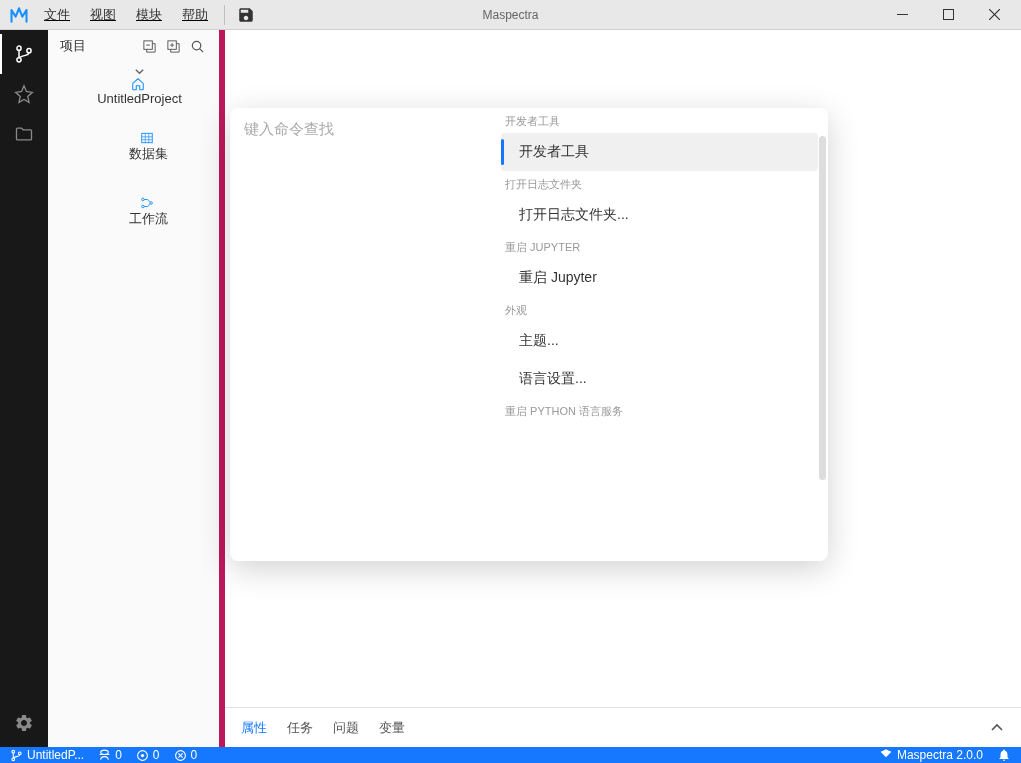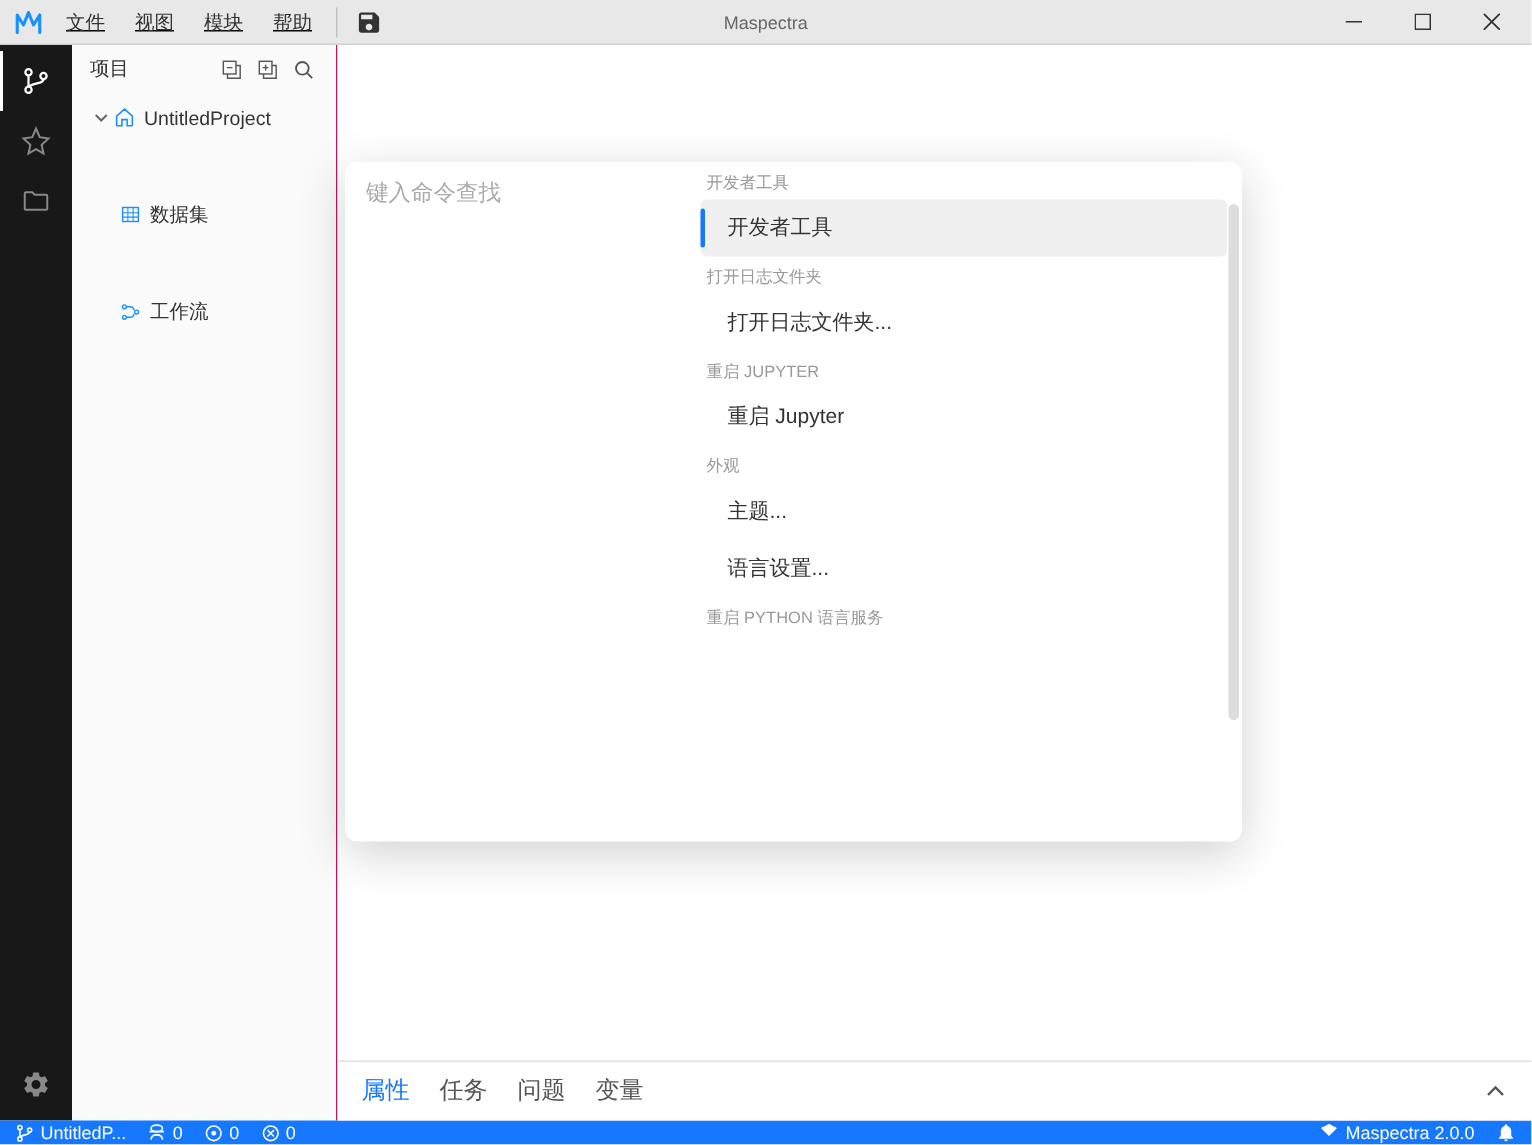--- a/index.html
+++ b/index.html
@@ -21,53 +21,53 @@
     .main { flex: 1; display: flex; min-height: 0; }
     
     
     .activity-bar { width: 48px; background: #181818; display: flex; flex-direction: column; align-items: center; padding: 4px 0; }
     .activity-item { width: 48px; height: 40px; display: flex; align-items: center; justify-content: center; cursor: pointer; color: #888; position: relative; }
     .activity-item.active { color: #fff; }
     .activity-item.active::before { content: ''; position: absolute; left: 0; top: 0; bottom: 0; width: 2px; background: #fff; }
     .activity-spacer { flex: 1; }
     
     
-    .sidebar { width: 177px; background: #fafafa; border-right: 1px solid #be185d; display: flex; flex-direction: column; }
+    .sidebar { width: 177px; background: #fafafa; border-right: 6px solid #be185d; display: flex; flex-direction: column; }
     .sidebar-header { height: 32px; display: flex; align-items: center; padding: 0 12px; font-size: 13px; color: #333; font-weight: 500; }
     .sidebar-header-actions { margin-left: auto; display: flex; gap: 4px; }
     .sidebar-header-action { width: 20px; height: 20px; display: flex; align-items: center; justify-content: center; cursor: pointer; color: #555; }
     .tree { padding: 4px 0; }
-    .tree-item { display: flex; align-items: center; height: 24px; padding-left: 12px; font-size: 13px; color: #333; cursor: pointer; }
+    .tree-item { display: flex; align-items: center; height: 24px; padding-left: 12px; font-size: 13px; color: #333; cursor: pointer; flex-direction: column; }
     .tree-item.level-1 { padding-left: 30px; margin-top: 41px; }
     .tree-chevron { width: 14px; display: flex; align-items: center; justify-content: center; color: #666; }
     .tree-icon { width: 18px; display: flex; align-items: center; justify-content: center; margin-right: 4px; }
     .tree-icon.blue { color: #1890ff; }
     
     
     .content { flex: 1; background: #fff; display: flex; flex-direction: column; position: relative; }
     .content-main { flex: 1; }
     
     
     .bottom-panel { height: 40px; border-top: 1px solid #e0e0e0; display: flex; align-items: center; padding: 0 16px; }
     .bottom-tabs { display: flex; gap: 20px; }
-    .bottom-tab { font-size: 16px; color: #555; cursor: pointer; padding: 4px 0; }
+    .bottom-tab { font-size: 13px; color: #555; cursor: pointer; padding: 4px 0; }
     .bottom-tab.active { color: #1677ff; }
     .bottom-panel-toggle { margin-left: auto; cursor: pointer; color: #555; }
     
     
     .statusbar { height: 16px; background: #1677ff; color: #fff; display: flex; align-items: center; padding: 0 10px; font-size: 12px; }
     .status-item { display: flex; align-items: center; gap: 4px; margin-right: 14px; cursor: pointer; }
     .status-spacer { flex: 1; }
     
     
     .command-palette { position: absolute; left: 230px; top: 108px; width: 598px; height: 453px; background: #fff; border-radius: 8px; box-shadow: 0 8px 32px rgba(0,0,0,0.18); display: flex; flex-direction: row; overflow: hidden; z-index: 100; }
     .palette-input-wrap { padding: 12px 14px 8px; }
     .palette-input { width: 100%; border: none; outline: none; font-size: 15px; color: #222; }
     .palette-input::placeholder { color: #aaa; }
-    .palette-list { flex: 1; overflow-y: auto; padding: 0 10px 10px; position: relative; }
+    .palette-list { flex: 1; overflow-y: auto; padding: 0 10px 10px; position: relative; margin-left: 34px; }
     .palette-group-label { font-size: 11px; color: #999; padding: 6px 4px 4px; }
     .palette-option { height: 38px; display: flex; align-items: center; padding: 0 18px; font-size: 14px; color: #333; cursor: pointer; border-radius: 4px; position: relative; }
     .palette-option.selected { background: #f0f0f0; }
     .palette-option.selected::before { content: ''; position: absolute; left: 0; top: 6px; bottom: 6px; width: 3px; background: #1677ff; border-radius: 2px; }
     .palette-scrollbar { position: absolute; right: 2px; top: 28px; width: 7px; height: 344px; background: #ddd; border-radius: 4px; }
     
     
     .palette-list::-webkit-scrollbar { width: 8px; }
     .palette-list::-webkit-scrollbar-thumb { background: #ddd; border-radius: 4px; }
     

